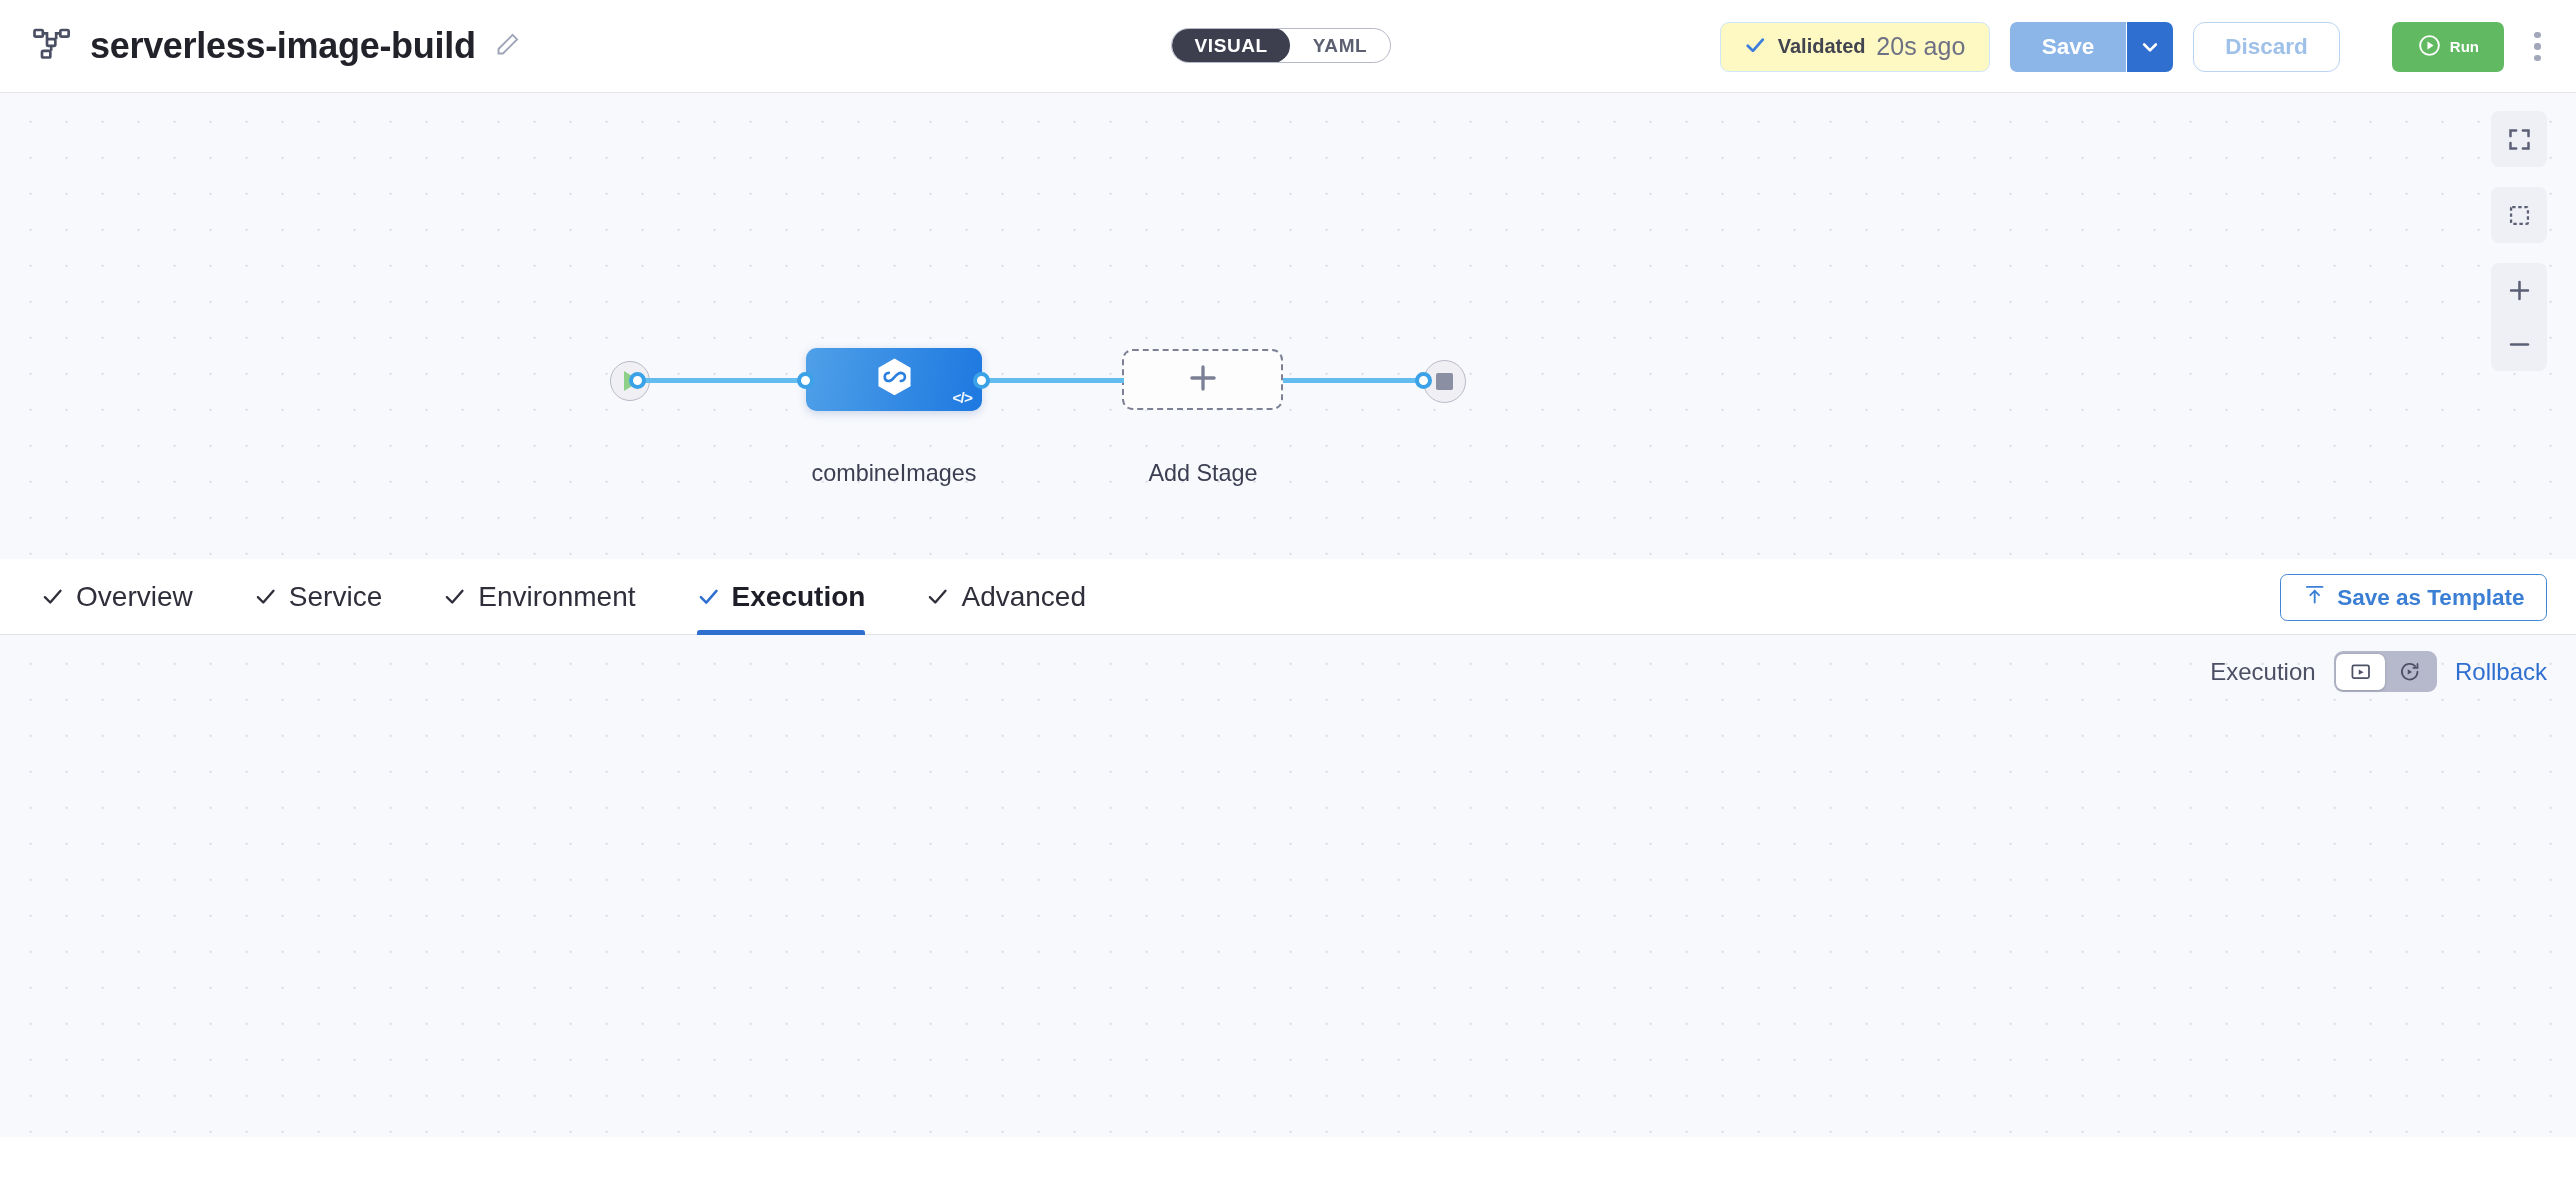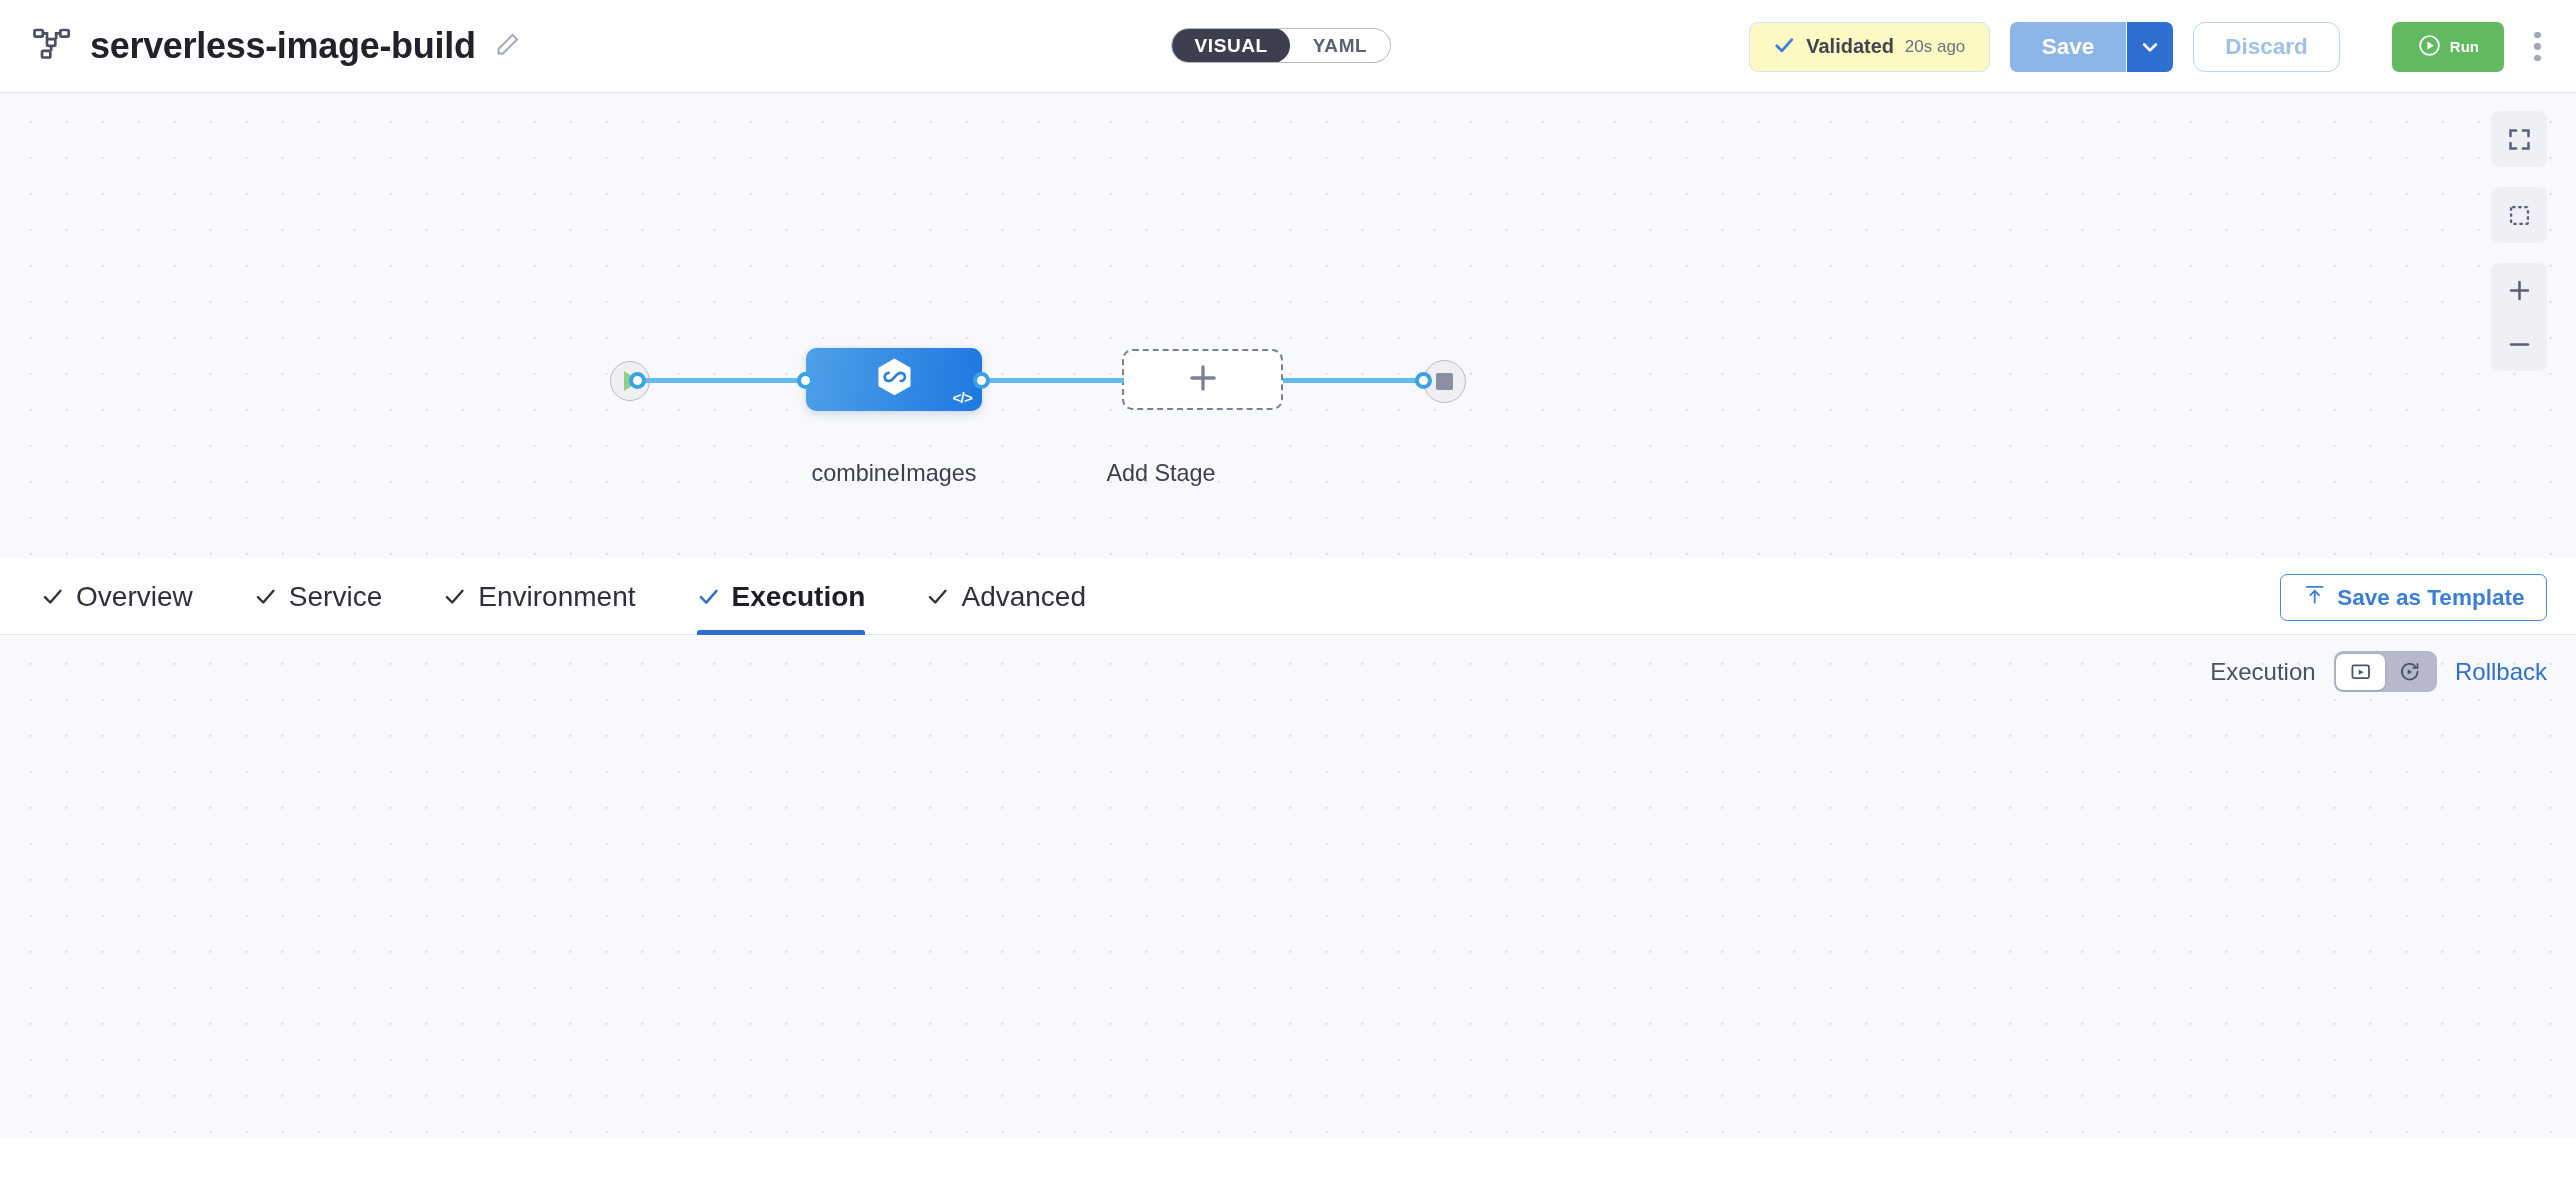--- a/index.html
+++ b/index.html
@@ -48,21 +48,21 @@
     display: flex; align-items: center; gap: 20px; padding-right: 25px;
   }
   .validated-pill {
     display: flex; align-items: center; gap: 10.8px;
     height: 50px; padding: 0 23.4px;
     border: 0.9px solid #cfe6fa; border-radius: 9px;
     background: #fef9c3;
   }
   .check-blue { width: 22.5px; height: 22.5px; color: #3b7ddd; flex: 0 0 auto; }
   .validated-label { font-size: 20px; font-weight: 700; color: #42444f; }
-  .validated-time { font-size: 17px; color: #6d7183; text-align: center; }
+  .validated-time { font-size: 25px; color: #6d7183; text-align: center; }
 
   .save-split { display: flex; height: 50px; border-radius: 7.2px; overflow: hidden; }
   .save-main {
     background: #8cb5e8; color: #ffffff; font-size: 22.5px; font-weight: 700;
     padding: 0 32px; display: flex; align-items: center; border: none; cursor: pointer;
     font-family: inherit;
   }
   .save-caret {
     background: #2e6fd0; color: #ffffff; width: 47px;
     display: flex; align-items: center; justify-content: center; cursor: pointer;
@@ -314,21 +314,21 @@
 
   <div class="edge-solid" style="left:982px; top:285px; width:142px;"></div>
 
   <div class="node-abs add-dashed" style="left:1122px; top:256px; width:161px; height:61px;">
     <span>
       <svg viewBox="0 0 24 24" fill="none" stroke="currentColor" stroke-width="2.1" stroke-linecap="round">
         <path d="M12 5v14M5 12h14"></path>
       </svg>
     </span>
   </div>
-  <div class="node-label" style="left:1053px; top:364px; width:216px;">Add Stage</div>
+  <div class="node-label" style="left:1095px; top:364px; width:216px;">Add Stage</div>
 
   <div class="edge-solid" style="left:1283px; top:285px; width:140px;"></div>
   <div class="port" style="left:1415px; top:279px;"></div>
 
   <div class="node-abs" style="left:1423px; top:267px;">
     <div class="term-circle lg">
       <div class="stop-sq"></div>
     </div>
   </div>
 

